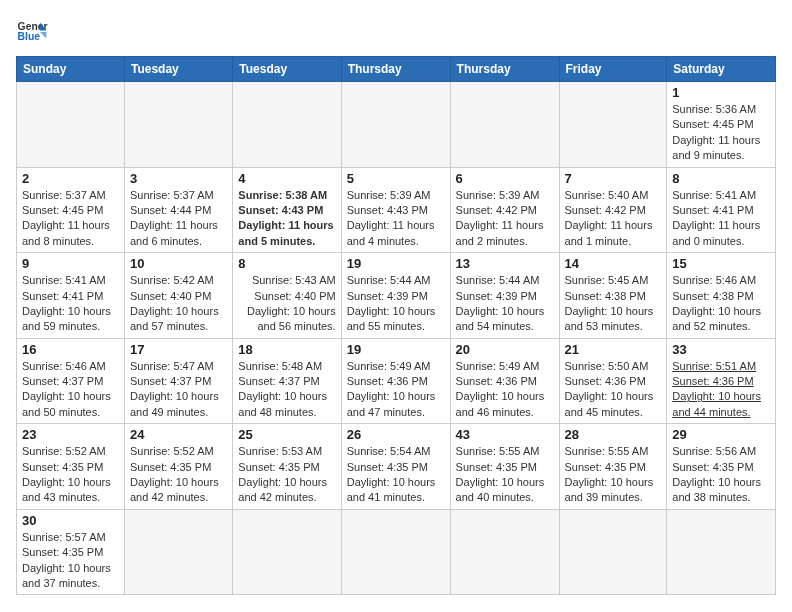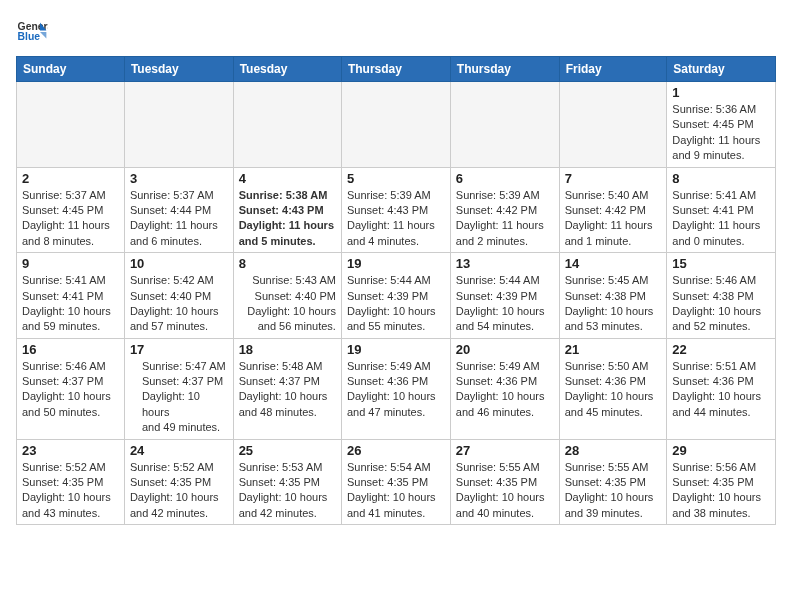--- a/index.html
+++ b/index.html
@@ -239,21 +239,21 @@
         <tr>
           <td>
             <span class="day-number">16</span>
             <div class="day-info" style="white-space: pre-line;">Sunrise: 5:46 AM
 Sunset: 4:37 PM
 Daylight: 10 hours
 and 50 minutes.</div>
           </td>
           <td>
             <span class="day-number">17</span>
-            <div class="day-info" style="white-space: pre-line; margin-left: 12px;">Sunrise: 5:47 AM
+            <div class="day-info" style="white-space: pre-line;">Sunrise: 5:47 AM
 Sunset: 4:37 PM
 Daylight: 10 hours
 and 49 minutes.</div>
           </td>
           <td>
             <span class="day-number">18</span>
             <div class="day-info" style="white-space: pre-line;">Sunrise: 5:48 AM
 Sunset: 4:37 PM
 Daylight: 10 hours
 and 48 minutes.</div>
@@ -273,22 +273,22 @@
 and 46 minutes.</div>
           </td>
           <td>
             <span class="day-number">21</span>
             <div class="day-info" style="white-space: pre-line;">Sunrise: 5:50 AM
 Sunset: 4:36 PM
 Daylight: 10 hours
 and 45 minutes.</div>
           </td>
           <td>
-            <span class="day-number">22</span>
-            <div class="day-info" style="white-space: pre-line;">Sunrise: 5:51 AM
+            <span class="day-number">33</span>
+            <div class="day-info" style="white-space: pre-line; text-decoration: underline;">Sunrise: 5:51 AM
 Sunset: 4:36 PM
 Daylight: 10 hours
 and 44 minutes.</div>
           </td>
         </tr>
         <tr>
           <td>
             <span class="day-number">23</span>
             <div class="day-info" style="white-space: pre-line;">Sunrise: 5:52 AM
 Sunset: 4:35 PM
@@ -310,36 +310,51 @@
 and 42 minutes.</div>
           </td>
           <td>
             <span class="day-number">26</span>
             <div class="day-info" style="white-space: pre-line;">Sunrise: 5:54 AM
 Sunset: 4:35 PM
 Daylight: 10 hours
 and 41 minutes.</div>
           </td>
           <td>
-            <span class="day-number">27</span>
+            <span class="day-number">43</span>
             <div class="day-info" style="white-space: pre-line;">Sunrise: 5:55 AM
 Sunset: 4:35 PM
 Daylight: 10 hours
 and 40 minutes.</div>
           </td>
           <td>
             <span class="day-number">28</span>
             <div class="day-info" style="white-space: pre-line;">Sunrise: 5:55 AM
 Sunset: 4:35 PM
 Daylight: 10 hours
 and 39 minutes.</div>
           </td>
           <td>
             <span class="day-number">29</span>
             <div class="day-info" style="white-space: pre-line;">Sunrise: 5:56 AM
 Sunset: 4:35 PM
 Daylight: 10 hours
 and 38 minutes.</div>
           </td>
+        </tr>
+        <tr class="last-row">
+          <td>
+            <span class="day-number">30</span>
+            <div class="day-info" style="white-space: pre-line;">Sunrise: 5:57 AM
+Sunset: 4:35 PM
+Daylight: 10 hours
+and 37 minutes.</div>
+          </td>
+          <td class="empty"></td>
+          <td class="empty"></td>
+          <td class="empty"></td>
+          <td class="empty"></td>
+          <td class="empty"></td>
+          <td class="empty"></td>
         </tr>
       </tbody>
   </table>
 </div>
 
 </body></html>

